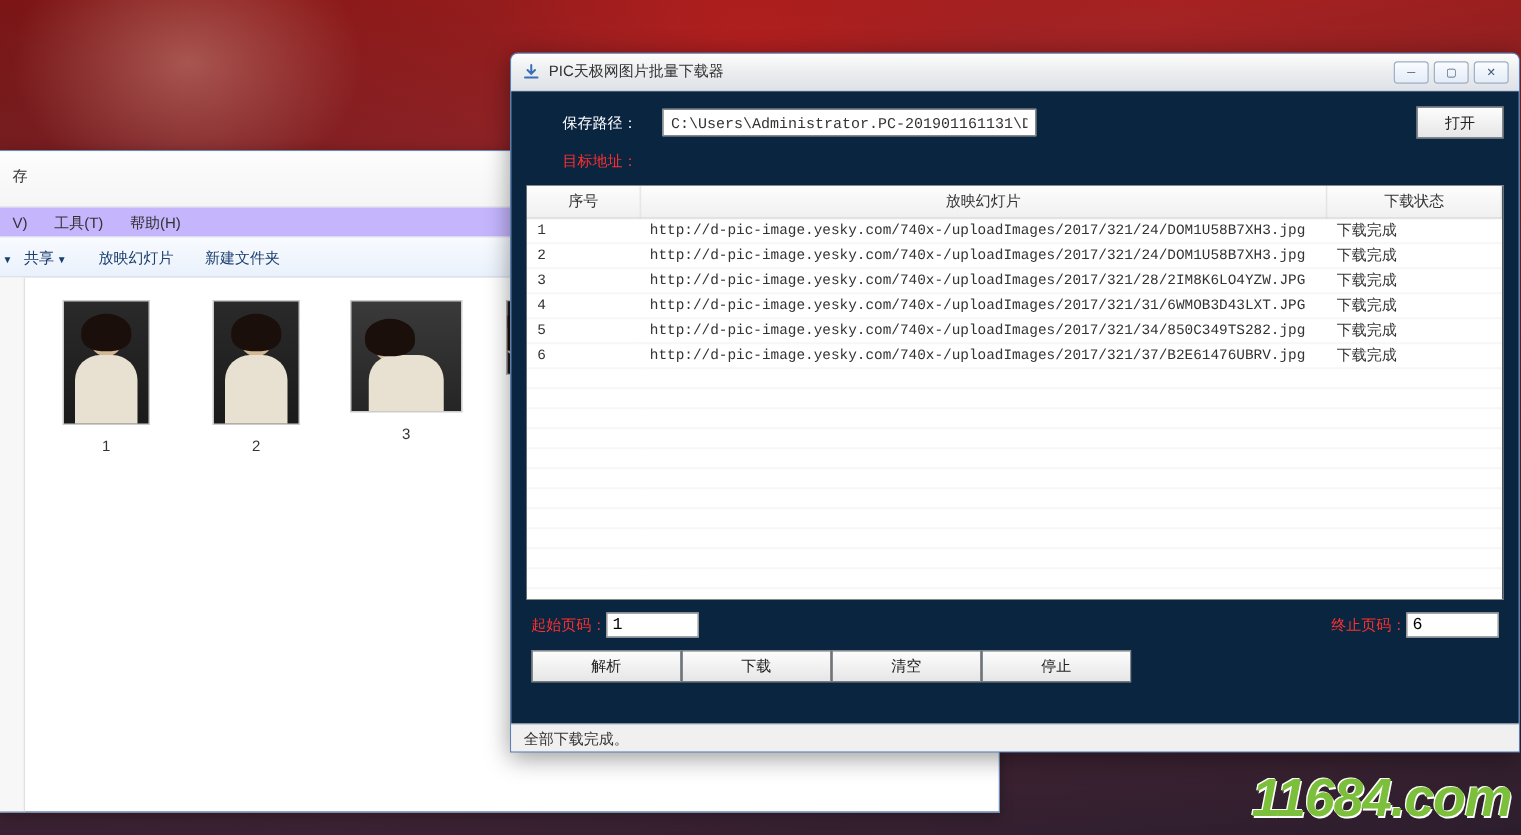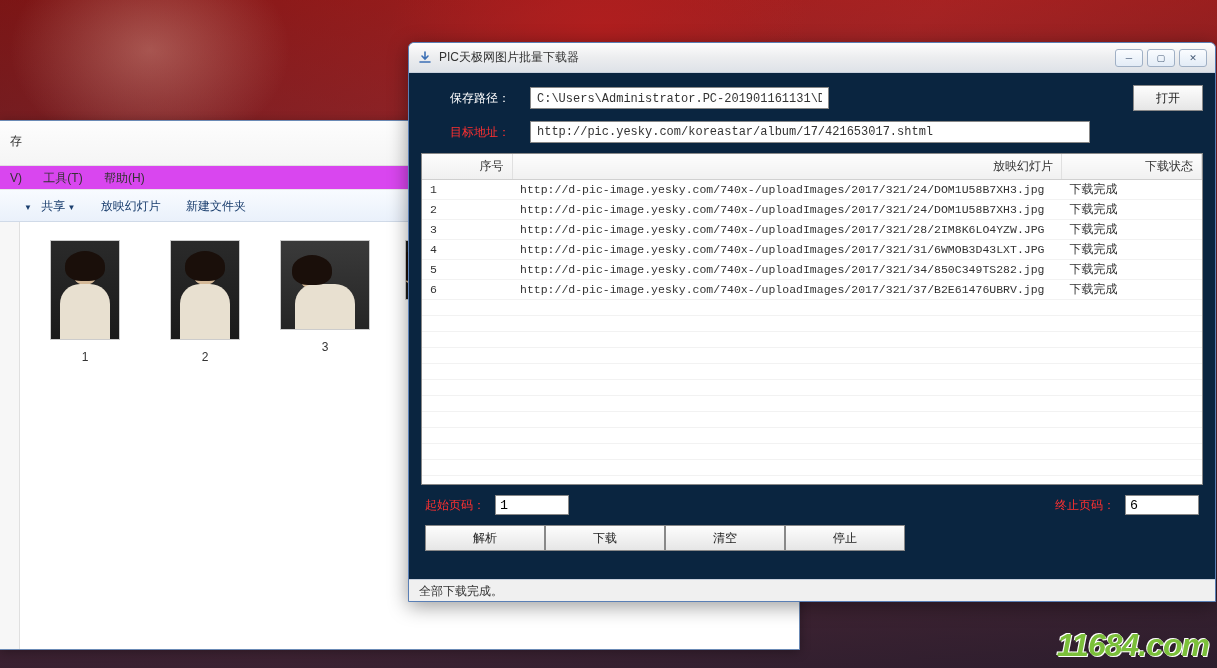--- a/index.html
+++ b/index.html
@@ -32,30 +32,30 @@
 .explorer-header {
   height: 45px;
   background: linear-gradient(180deg, #fdfdfd 0%, #f5f5f5 100%);
   border-bottom: 1px solid #e0e0e0;
   padding: 12px 10px;
   color: #333;
 }
 .explorer-menubar {
   height: 24px;
   padding: 4px 10px;
-  background: #d946ef;
+  background: #c4b5fd;
   border-bottom: 1px solid #e8e8e8;
   color: #333;
 }
 .explorer-menubar span { margin-right: 18px; cursor: default; }
 .explorer-toolbar {
   height: 32px;
   background: linear-gradient(180deg, #f8fbff 0%, #eaf1fb 100%);
   border-bottom: 1px solid #d0dae8;
-  padding: 8px 24px;
+  padding: 8px 2px;
   color: #1a3e6e;
 }
 .explorer-toolbar span { margin-right: 22px; cursor: default; }
 .explorer-toolbar .dd::after { content: " ▼"; font-size: 8px; }
 .explorer-body {
   display: flex;
   height: calc(100% - 101px);
 }
 .explorer-sidebar {
   width: 20px;
@@ -190,21 +190,21 @@
 
 .grid {
   background: #fff;
   border: 1px solid #888;
   height: 332px;
   overflow: auto;
   margin-top: 6px;
 }
 .grid table { width: 100%; border-collapse: collapse; font-size: 12px; }
 .grid th {
-  text-align: right;
+  text-align: center;
   background: linear-gradient(180deg, #fdfdfd 0%, #f0f0f0 100%);
   border-bottom: 1px solid #d0d0d0;
   border-right: 1px solid #e0e0e0;
   padding: 4px 8px;
   font-weight: normal;
   color: #333;
   font-family: Liberation Serif, serif;
 }
 .grid td {
   padding: 1px 8px;
@@ -216,21 +216,20 @@
 }
 .grid td.cjk { font-family: "Microsoft YaHei", SimSun, sans-serif; font-size: 12px; }
 .grid th.c-idx { width: 90px; }
 .grid th.c-url { }
 .grid th.c-status { width: 140px; }
 
 .page-row {
   display: flex;
   align-items: center;
   padding: 10px 4px 10px;
-  gap: 10px;
 }
 .page-row .lbl { color: #ff3030; }
 .page-row input {
   width: 74px; height: 20px;
   border: 1px solid #888;
   padding: 1px 4px;
   font-family: "Courier New", monospace;
 }
 .spacer { flex: 1; }
 
@@ -246,21 +245,21 @@
   height: 22px;
   background: #f0f0f0;
   border-top: 1px solid #c8d0dc;
   padding: 3px 10px;
   color: #333;
 }
 
 .watermark {
   position: absolute;
   right: 8px; bottom: 4px;
-  font-size: 32px;
+  font-size: 43px;
   font-weight: bold;
   font-style: italic;
   color: #7bbf3a;
   text-shadow: 1px 1px 0 #fff, -1px -1px 0 #fff;
   font-family: Arial, sans-serif;
   letter-spacing: -1px;
 }
 </style>
 </head>
 <body>
@@ -330,21 +329,20 @@
 
     <div class="form-row">
       <span class="form-label">保存路径：</span>
       <input class="text-input" value="C:\Users\Administrator.PC-201901161131\Desktop\图片保存" style="">
       <div class="spacer"></div>
       <button class="btn">打开</button>
     </div>
 
     <div class="form-row">
       <span class="form-label red">目标地址：</span>
-      <input class="text-input" value="http://pic.yesky.com/koreastar/album/17/421653017.shtml" style="">
     </div>
 
     <div class="grid">
       <table>
         <thead>
           <tr>
             <th class="c-idx">序号</th>
             <th class="c-url">放映幻灯片</th>
             <th class="c-status">下载状态</th>
           </tr>

